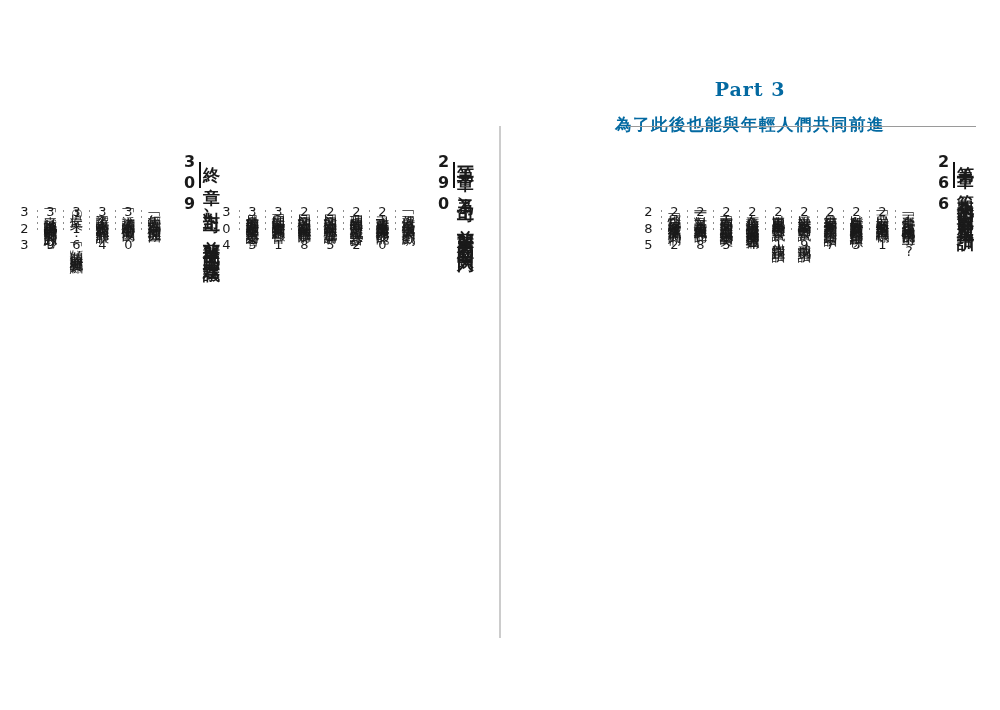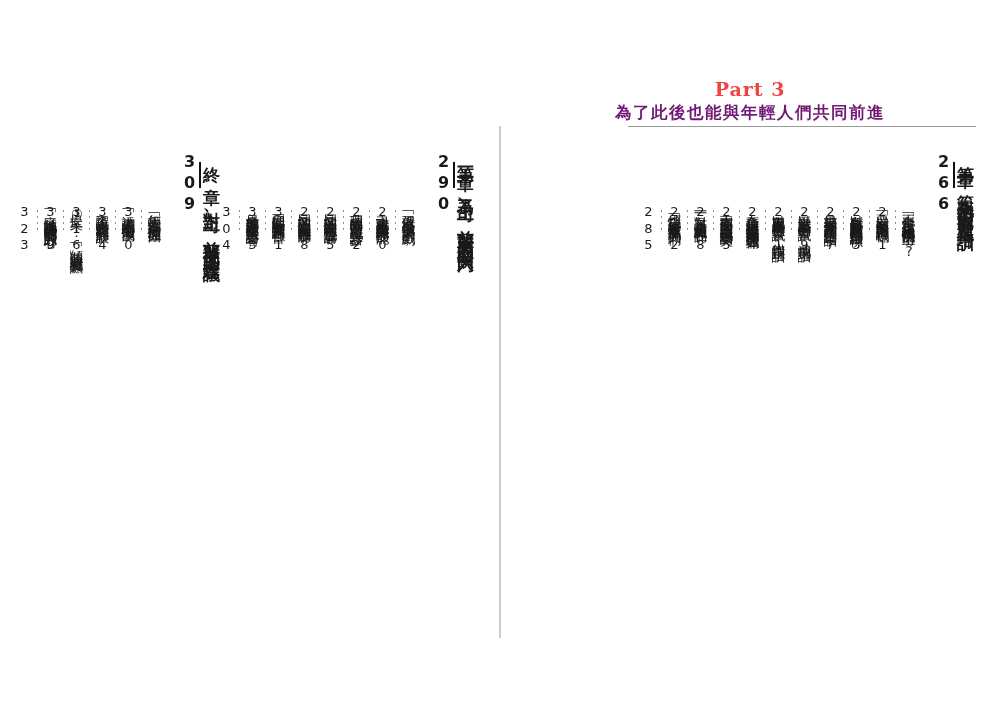--- a/index.html
+++ b/index.html
@@ -47,29 +47,29 @@
     left: 0;
     right: 0;
     text-align: center;
   }
   .part-label {
     font-family: "DejaVu Serif", serif;
     font-weight: bold;
     font-size: 19px;
     letter-spacing: 1px;
     line-height: 1.25;
-    color: #ef4444;
+    color: #0369a1;
   }
   .part-title {
     font-family: Liberation Sans, sans-serif;
     font-weight: bold;
     font-size: 16.5px;
     letter-spacing: 1.5px;
-    margin-top: 0;
-    color: #701a75;
+    margin-top: 12px;
+    color: #0369a1;
   }
   .part-rule {
     position: absolute;
     top: 126px;
     left: 128px;
     right: 24px;
     height: 1px;
     background: #9a9a9a;
   }
 

